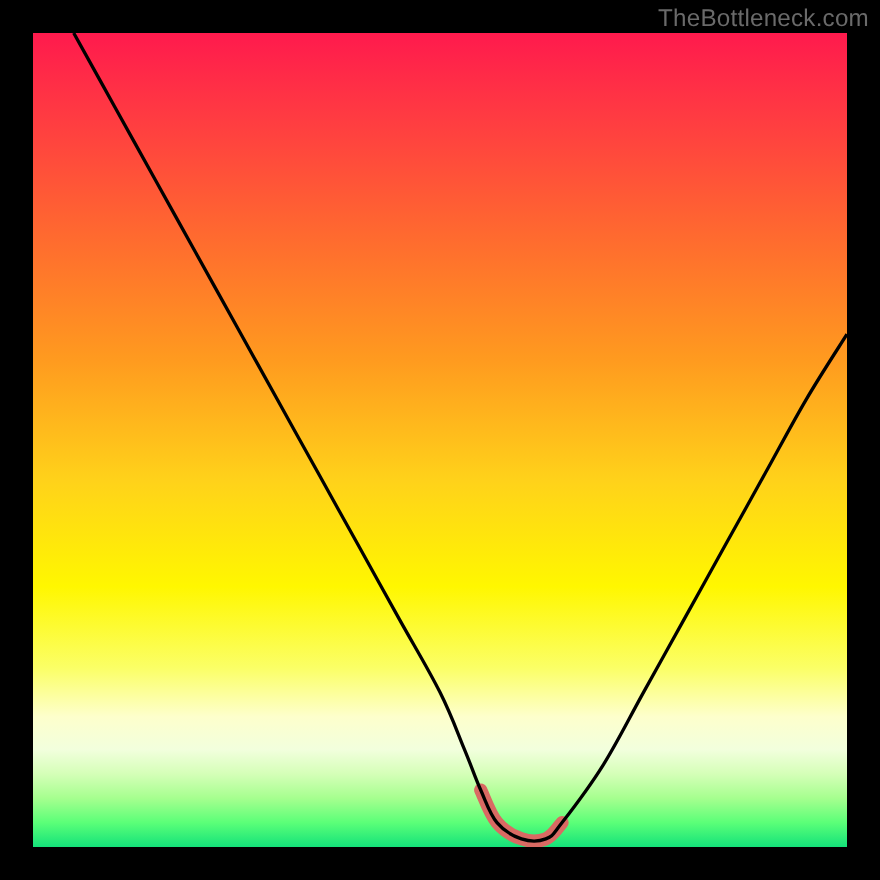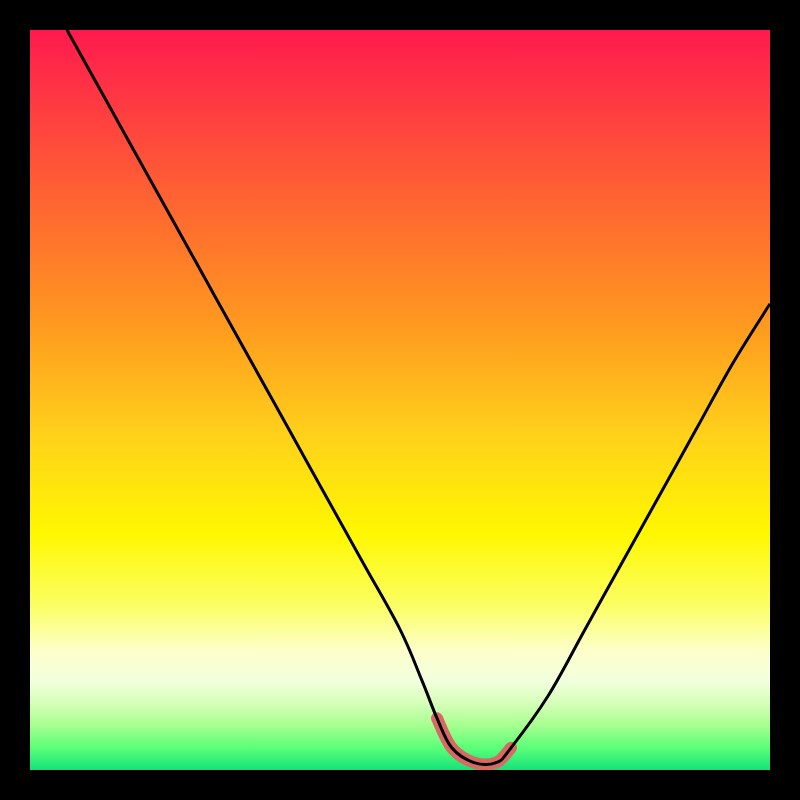--- a/index.html
+++ b/index.html
@@ -37,20 +37,21 @@
   }
   svg {
     display: block;
   }
 </style>
 </head>
 <body>
 
 <div class="frame">
 
+  <div class="attribution">TheBottleneck.com</div>
 
   <div class="plot-area">
     <svg id="chart-svg" width="740" height="740" viewBox="0 0 740 740">
       <defs>
         <linearGradient id="bg-grad" x1="0" y1="0" x2="0" y2="1">
             <stop offset="0%" stop-color="#ff1a4d"></stop>
             <stop offset="10%" stop-color="#ff3a42"></stop>
             <stop offset="25%" stop-color="#ff6a2f"></stop>
             <stop offset="40%" stop-color="#ff9a1f"></stop>
             <stop offset="55.00000000000001%" stop-color="#ffd21a"></stop>

